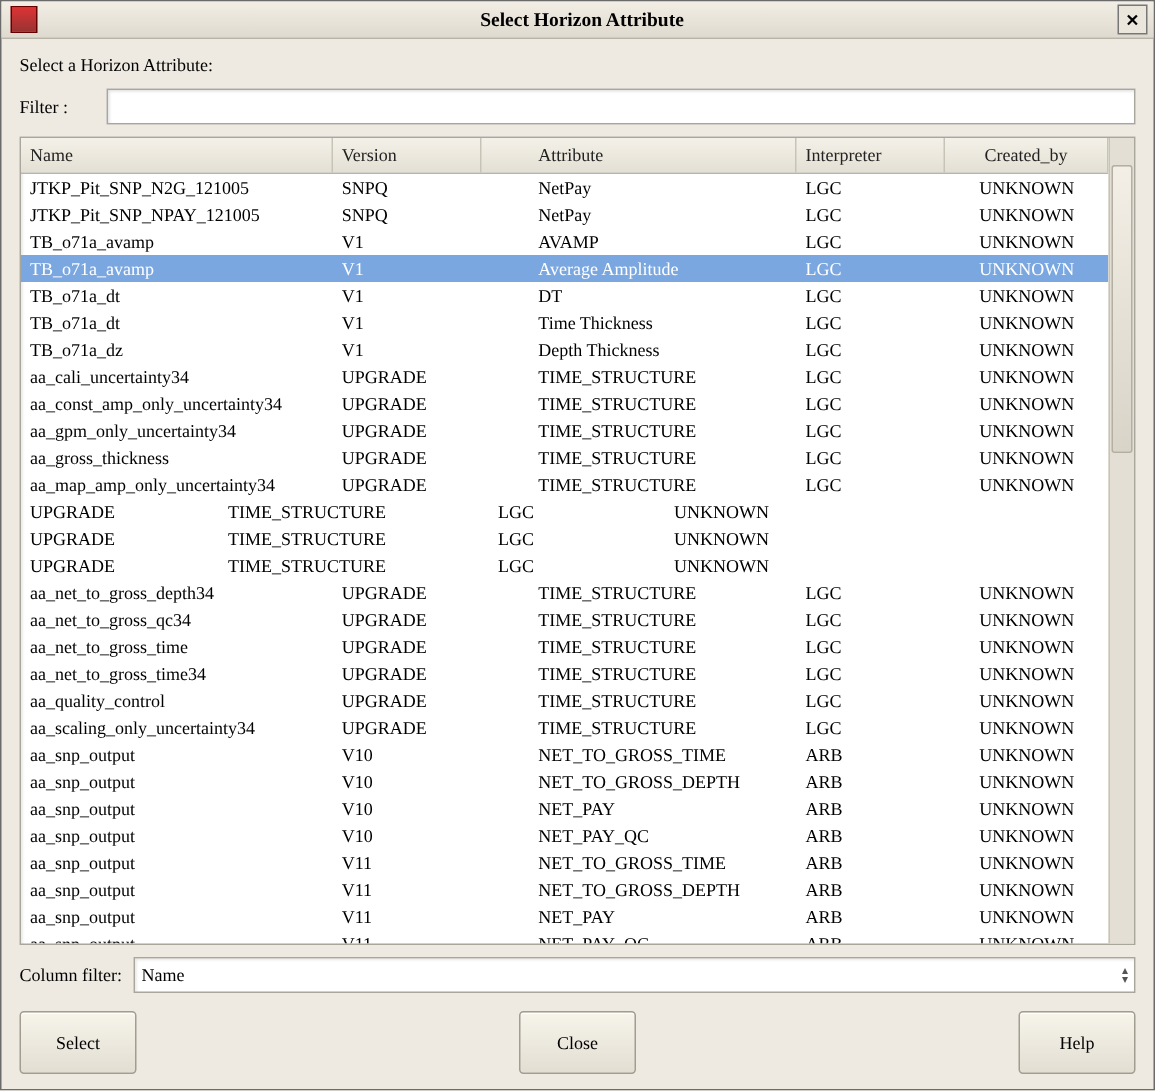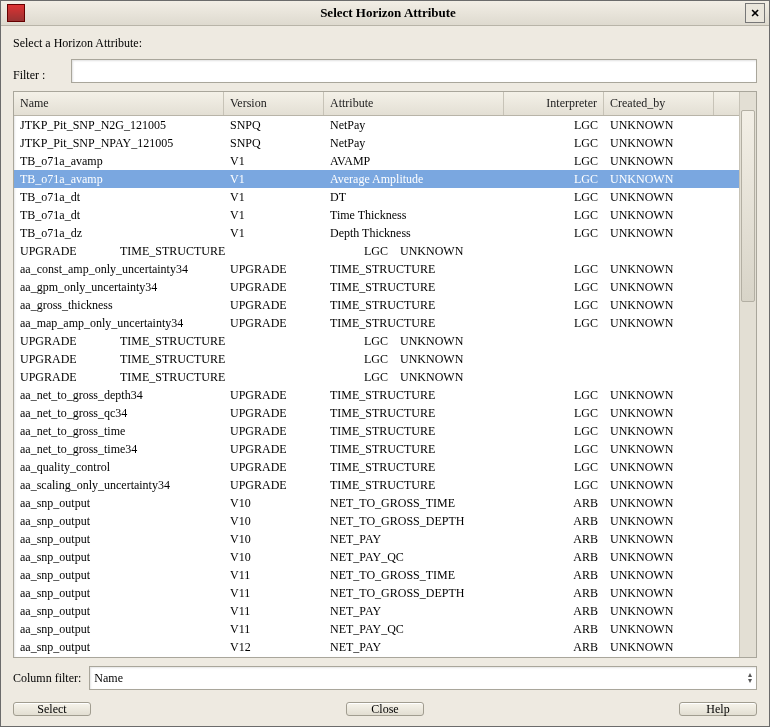--- a/index.html
+++ b/index.html
@@ -5,43 +5,43 @@
   html,body{margin:0;padding:0;font-family:"DejaVu Sans","Liberation Sans",Arial,sans-serif;font-size:12px;color:#000;background:#e9e5dc;}
   .window{width:770px;height:727px;box-sizing:border-box;border:1px solid #6b6b6b;background:#eeeae1;display:flex;flex-direction:column;font-family:Liberation Serif, serif;}
   
   .titlebar{height:24px;background:linear-gradient(#f2eee5,#dedacf);border-bottom:1px solid #b8b4a8;display:flex;align-items:center;position:relative;}
   .titlebar .appicon{width:16px;height:16px;margin:0 6px;background:linear-gradient(#d33,#933);border:1px solid #600;}
   .titlebar .title{flex:1;text-align:center;font-weight:bold;font-size:13px;}
   .titlebar .closebtn{width:18px;height:18px;margin-right:4px;border:1px solid #777;background:#eae6dc;display:flex;align-items:center;justify-content:center;font-size:11px;font-weight:bold;cursor:default;}
   
   .content{flex:1;display:flex;flex-direction:column;padding:10px 12px 8px 12px;gap:8px;min-height:0;}
   .instr{font-size:12px;}
-  .filter-row{display:flex;align-items:flex-end;gap:8px;}
+  .filter-row{display:flex;align-items:center;gap:8px;}
   .filter-row label{min-width:50px;}
   .filter-row input{flex:1;height:22px;border:1px solid #a9a69b;background:#fff;box-shadow:inset 1px 1px 2px rgba(0,0,0,0.12);padding:0 4px;font:inherit;}
   
   .table-panel{flex:1;border:1px solid #a9a69b;background:#fff;display:flex;min-height:0;box-shadow:inset 1px 1px 2px rgba(0,0,0,0.10);}
   .table-wrap{flex:1;overflow:hidden;display:flex;flex-direction:column;}
   .thead{display:flex;background:linear-gradient(#f4f1e8,#e3dfd4);border-bottom:1px solid #b8b4a8;}
   .th{padding:4px 6px;border-right:1px solid #c7c3b7;font-weight:normal;color:#222;white-space:nowrap;overflow:hidden;text-overflow:ellipsis;box-sizing:border-box;}
   .tbody{flex:1;overflow:hidden;}
   .tr{display:flex;height:18px;align-items:center;}
   .tr.sel{background:#7aa7e0;color:#fff;}
   .td{padding:0 6px;white-space:nowrap;overflow:hidden;text-overflow:ellipsis;box-sizing:border-box;}
-  .c0{width:210px;} .c1{width:100px;} .c2{width:180px;} .c3{width:100px;text-align:right;} .c4{width:110px;}
+  .c0{width:210px;} .c1{width:100px;} .c2{width:180px;margin-left:32px;} .c3{width:100px;} .c4{width:110px;text-align:center;}
   
   .vscroll{width:16px;background:#e3dfd4;border-left:1px solid #c7c3b7;position:relative;}
   .vscroll .thumb{position:absolute;left:1px;right:1px;top:18px;height:190px;background:linear-gradient(#f3efe6,#d8d4c8);border:1px solid #b3afa3;border-radius:2px;}
   
   .colfilter-row{display:flex;align-items:center;gap:8px;}
   .combo{flex:1;height:22px;border:1px solid #a9a69b;background:#fff;display:flex;align-items:center;justify-content:space-between;padding:0 4px;box-shadow:inset 1px 1px 2px rgba(0,0,0,0.10);}
   .combo .spin{display:flex;flex-direction:column;line-height:6px;font-size:8px;color:#555;}
   
   .btnbar{display:flex;justify-content:space-between;padding:4px 0 2px 0;}
-  .btn{min-width:78px;height:14px;border:1px solid #a19d90;background:linear-gradient(#f7f4eb,#e2ded2);border-radius:3px;display:flex;align-items:center;justify-content:center;font:inherit;cursor:default;box-shadow:0 1px 0 #fff inset;}
+  .btn{min-width:78px;height:42px;border:1px solid #a19d90;background:linear-gradient(#f7f4eb,#e2ded2);border-radius:3px;display:flex;align-items:center;justify-content:center;font:inherit;cursor:default;box-shadow:0 1px 0 #fff inset;}
 </style>
 </head>
 <body>
 
 <div class="window">
 
   <div class="titlebar">
     <div class="appicon"></div>
     <div class="title">Select Horizon Attribute</div>
     <div class="closebtn">✕</div>
@@ -109,20 +109,21 @@
               <div class="td c4">UNKNOWN</div>
             </div>
             <div class="tr">
               <div class="td c0">TB_o71a_dz</div>
               <div class="td c1">V1</div>
               <div class="td c2">Depth Thickness</div>
               <div class="td c3">LGC</div>
               <div class="td c4">UNKNOWN</div>
             </div>
             <div class="tr">
+              <div class="td c0">aa_cali_uncertainty34</div>
               <div class="td c1">UPGRADE</div>
               <div class="td c2">TIME_STRUCTURE</div>
               <div class="td c3">LGC</div>
               <div class="td c4">UNKNOWN</div>
             </div>
             <div class="tr">
               <div class="td c0">aa_const_amp_only_uncertainty34</div>
               <div class="td c1">UPGRADE</div>
               <div class="td c2">TIME_STRUCTURE</div>
               <div class="td c3">LGC</div>

